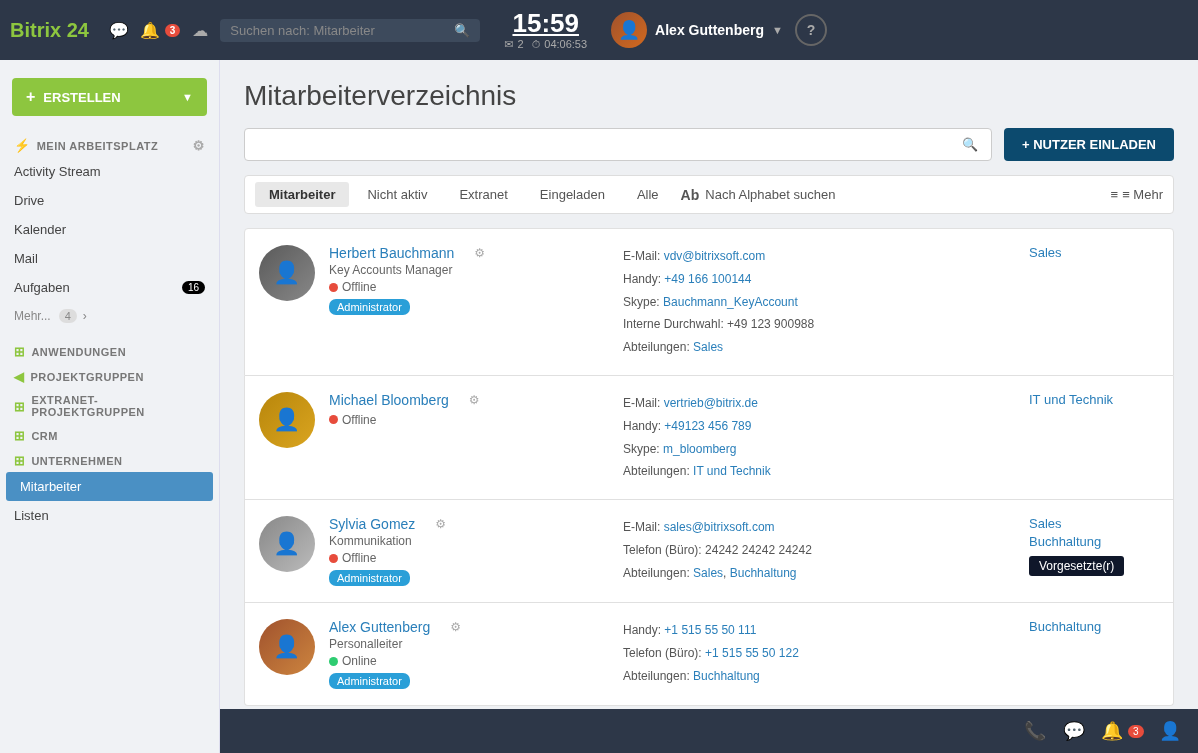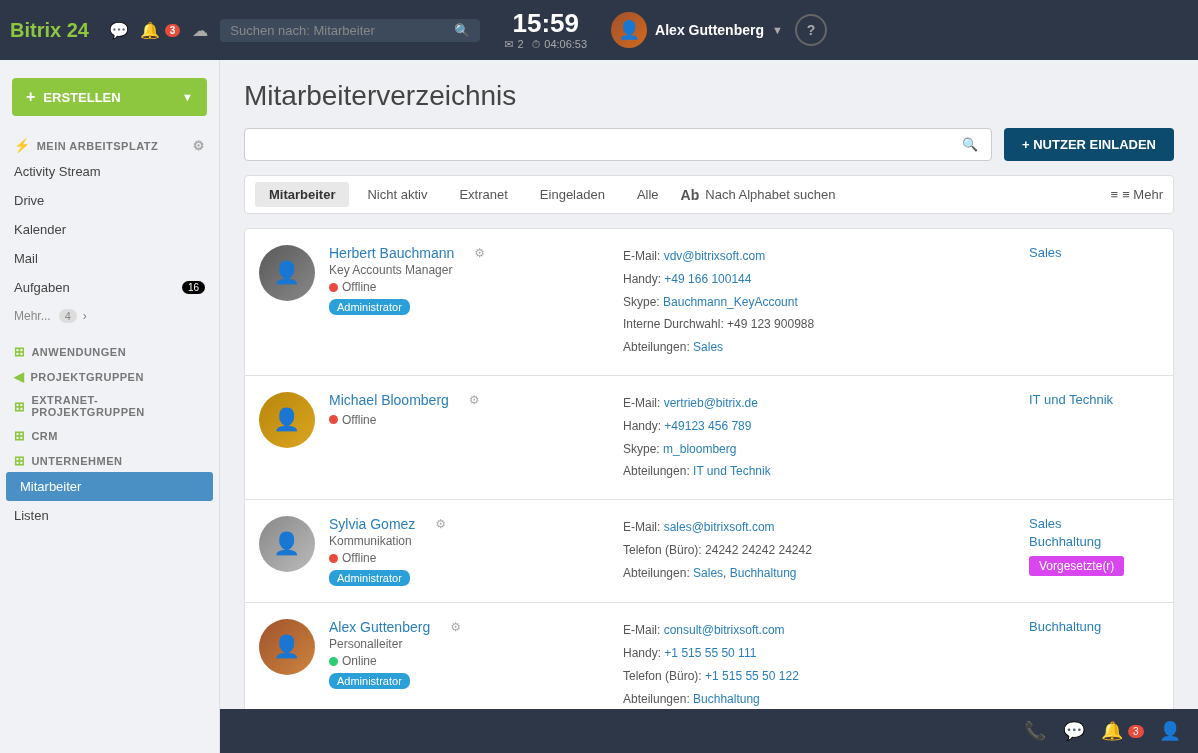--- a/index.html
+++ b/index.html
@@ -53,21 +53,21 @@
       color: #ccc;
       font-size: 13px;
       width: 100%;
     }
     .search-bar input::placeholder { color: #888; }
     .clock-block {
       text-align: center;
       color: #fff;
       margin: 0 12px;
     }
-    .clock-time { font-size: 26px; font-weight: bold; line-height: 1.1; }
+    .clock-time { font-size: 26px; font-weight: bold; line-height: 1.1; text-decoration: underline; }
     .clock-sub { font-size: 11px; color: #aaa; display: flex; align-items: center; gap: 4px; }
     .user-block {
       display: flex; align-items: center; gap: 8px; cursor: pointer; color: #fff;
     }
     .user-avatar {
       width: 36px; height: 36px; border-radius: 50%; background: #888;
       overflow: hidden; display: flex; align-items: center; justify-content: center;
       background: linear-gradient(135deg, #a0522d, #d2691e);
       font-size: 18px; color: #fff;
     }
@@ -250,21 +250,21 @@
     }
     .emp-contact { flex: 1.4; font-size: 12px; color: #555; line-height: 1.9; }
     .emp-contact a { color: #2a7fba; text-decoration: none; }
     .emp-dept {
       min-width: 130px;
       font-size: 13px;
     }
     .dept-link { color: #2a7fba; cursor: pointer; display: block; margin-bottom: 3px; }
     .supervisor-badge {
       display: inline-block;
-      background: #d946ef;
+      background: #0f172a;
       color: #fff;
       font-size: 12px;
       border-radius: 3px;
       padding: 3px 10px;
       margin-top: 4px;
     }
 
     
     .bottom-bar {
       position: fixed; bottom: 0; right: 0; left: 220px;
@@ -514,21 +514,20 @@
             <span class="gear-icon">⚙</span>
           </div>
           <div class="emp-title">Personalleiter</div>
           <div class="emp-status">
             <span class="status-dot online"></span>
             <span>Online</span>
           </div>
           <span class="admin-badge">Administrator</span>
         </div>
         <div class="emp-contact">
-          <div><span>E-Mail: </span><a>consult@bitrixsoft.com</a></div>
           <div><span>Handy: </span><a style="color:#2a7fba">+1 515 55 50 111</a></div>
           <div><span>Telefon (Büro): </span><a style="color:#2a7fba">+1 515 55 50 122</a></div>
           <div><span>Abteilungen: </span><a>Buchhaltung</a></div>
         </div>
         <div class="emp-dept">
           <a class="dept-link">Buchhaltung</a>
         </div>
       </div>
 
     </div>

